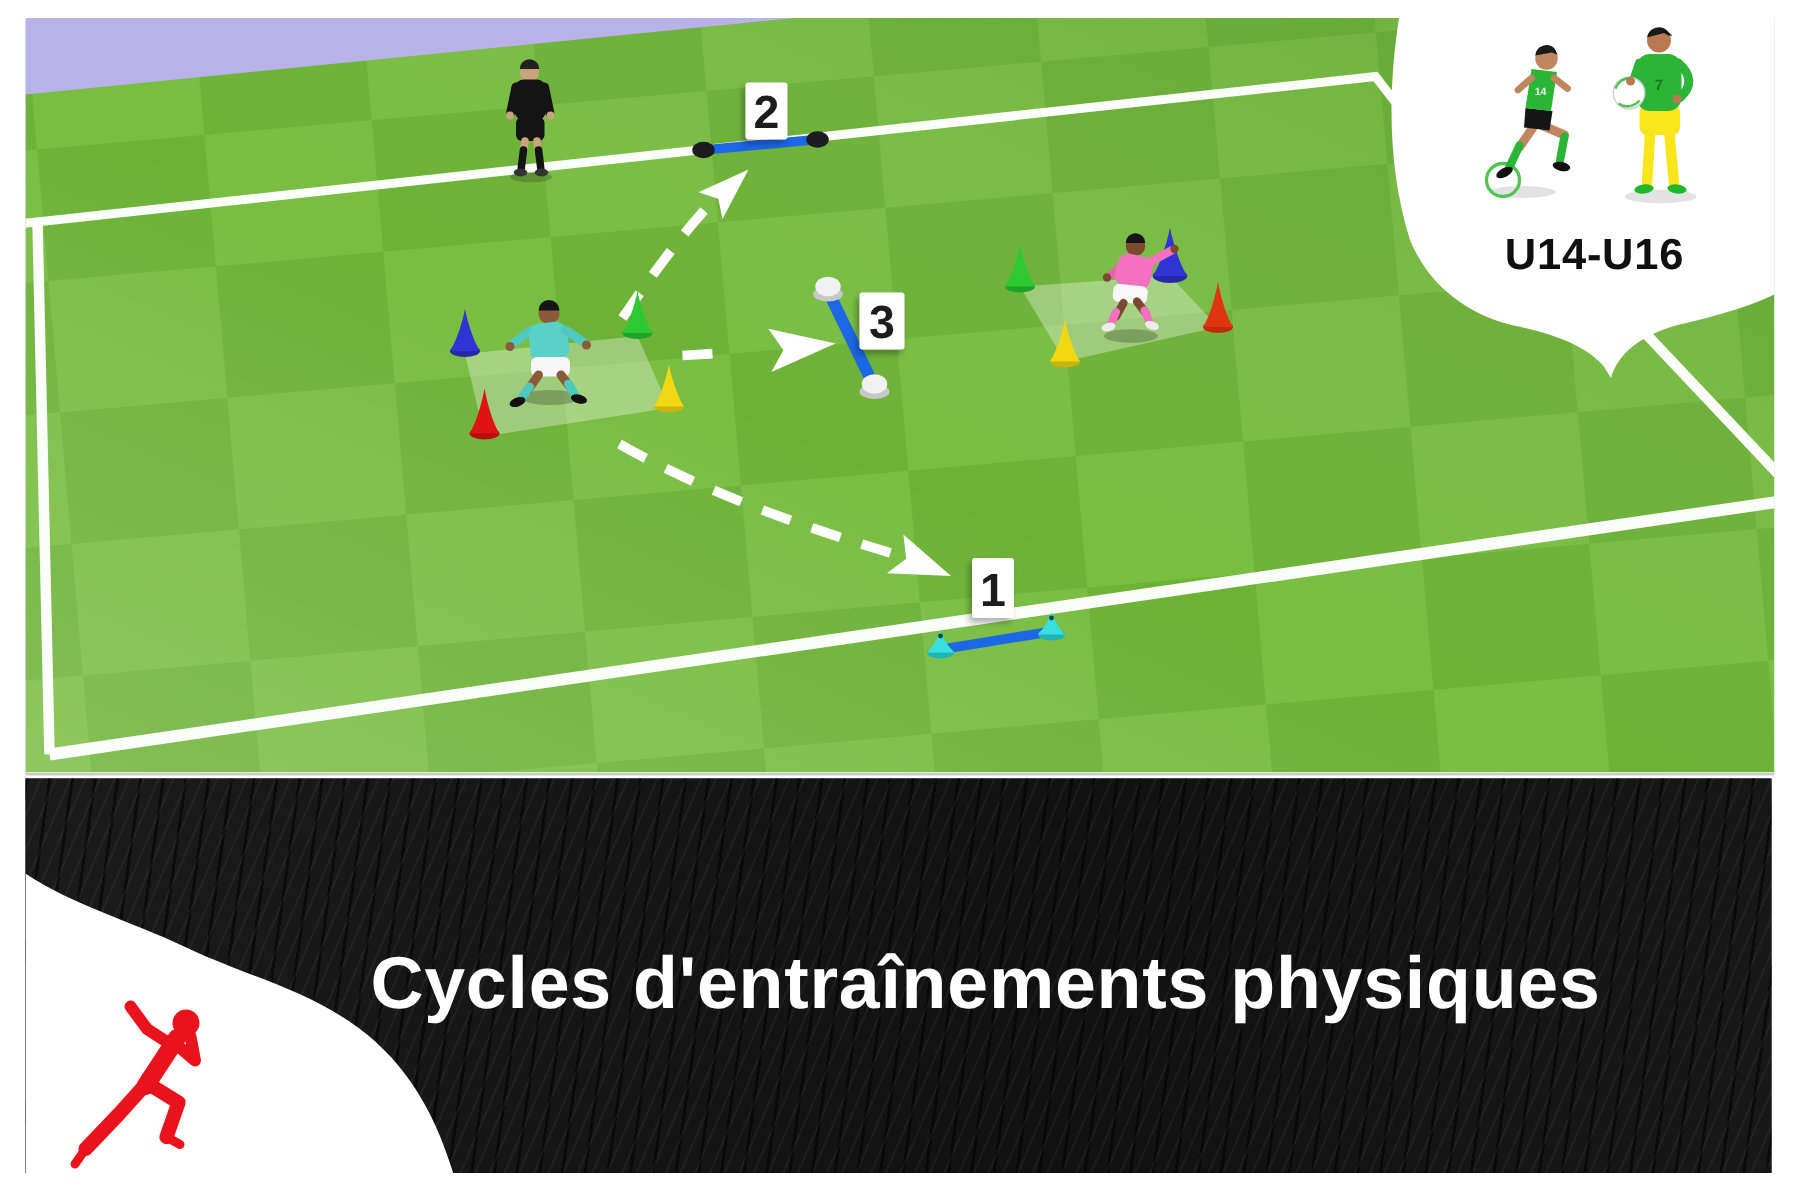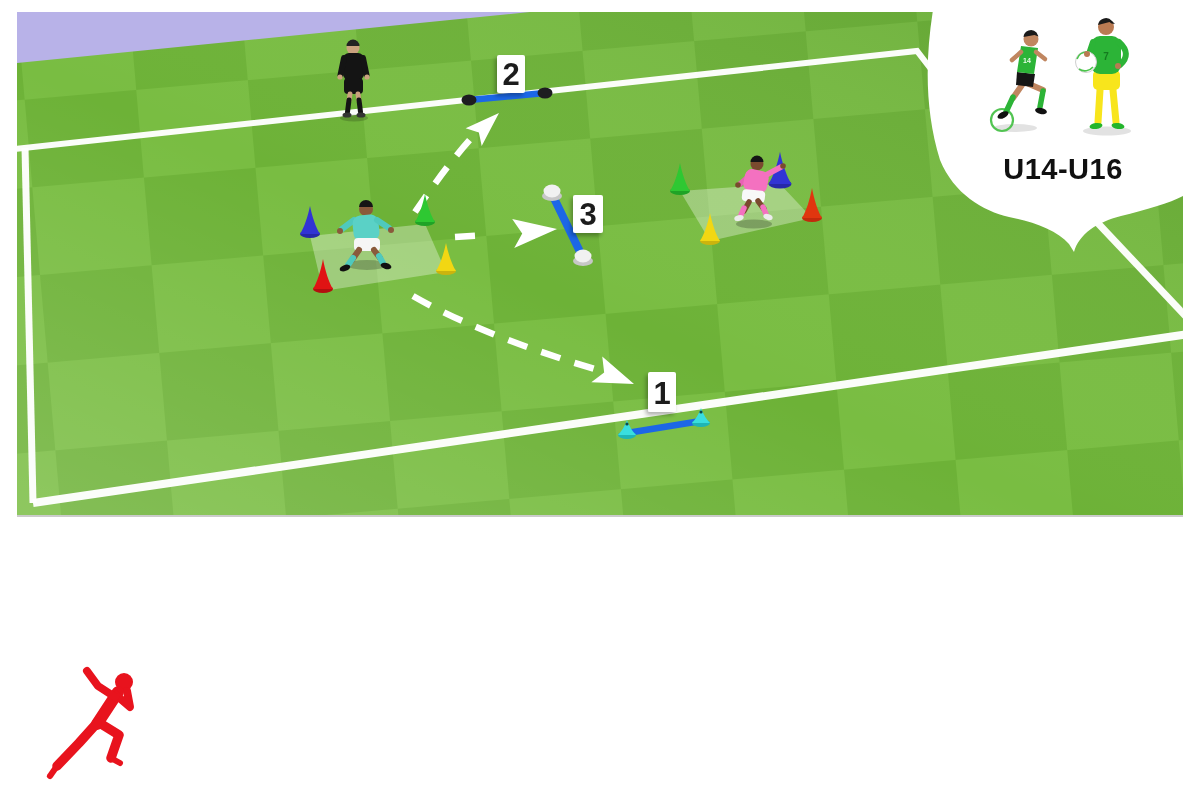--- a/index.html
+++ b/index.html
@@ -240,20 +240,26 @@
           <circle cx="1070" cy="42" r="3" fill="#b97a52"></circle>
           <circle cx="1089" cy="15" r="8" fill="#b97a52"></circle>
           <path d="M1081,13 a8,8 0 0 1 14,-4 l3,3 l-3.5,-0.5 l-2,-1.5 Z" fill="#1a1a1a"></path>
         </g>
 
         <text x="1046" y="167" text-anchor="middle" font-size="29" font-weight="800" fill="#101010" letter-spacing="0.5">U14-U16</text>
       </g>
     </svg>
   </div>
 
+  <div class="band">
+    <svg class="blob" width="300" height="263" viewBox="0 0 300 263" xmlns="http://www.w3.org/2000/svg">
+      <path d="M-2,62 C30,84 68,94 108,113 C148,132 180,138 216,162 C250,185 272,218 286,266 L-2,266 Z" fill="#ffffff"></path>
+    </svg>
+    <h1>Cycles d'entraînements physiques</h1>
+  </div>
 
   <svg class="runner-icon" width="125" height="125" viewBox="0 0 125 125" xmlns="http://www.w3.org/2000/svg">
     <g stroke="#e8131d" fill="none" stroke-linecap="round" stroke-linejoin="round">
       <circle cx="82" cy="20" r="9" fill="#e8131d" stroke="none"></circle>
       <path d="M76,30 L55,62" stroke-width="12"></path>
       <path d="M74,33 L88,45 L85,29" stroke-width="8"></path>
       <path d="M73,35 L56,24 L45,9" stroke-width="8"></path>
       <path d="M56,60 L77,73 L69,96" stroke-width="9.5"></path>
       <path d="M69,96 L78,101" stroke-width="6"></path>
       <path d="M55,61 L37,81 L15,104" stroke-width="9.5"></path>

